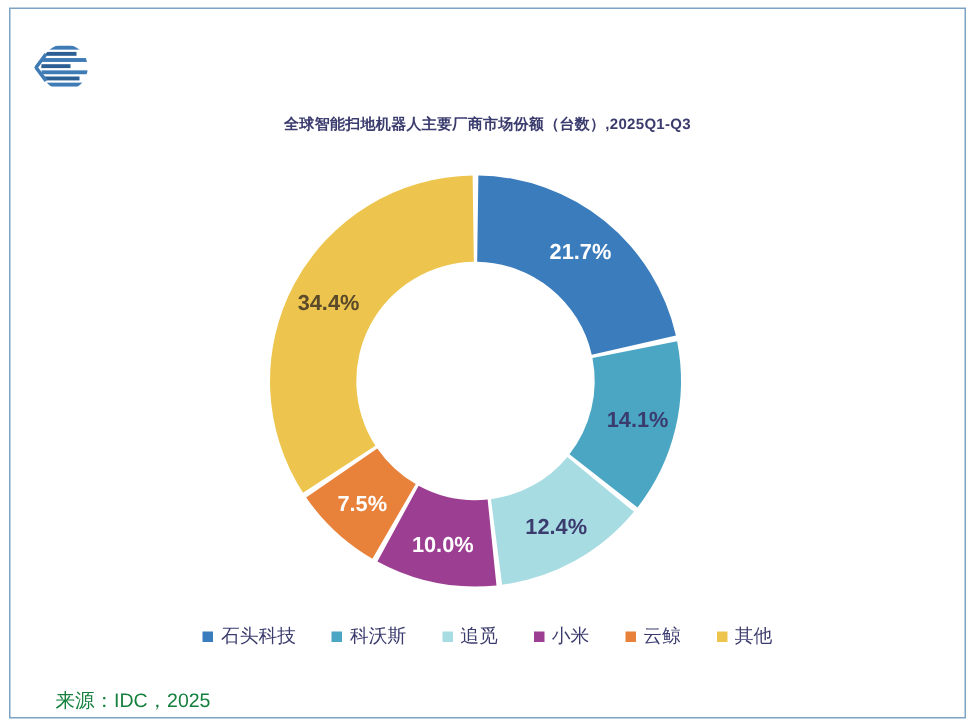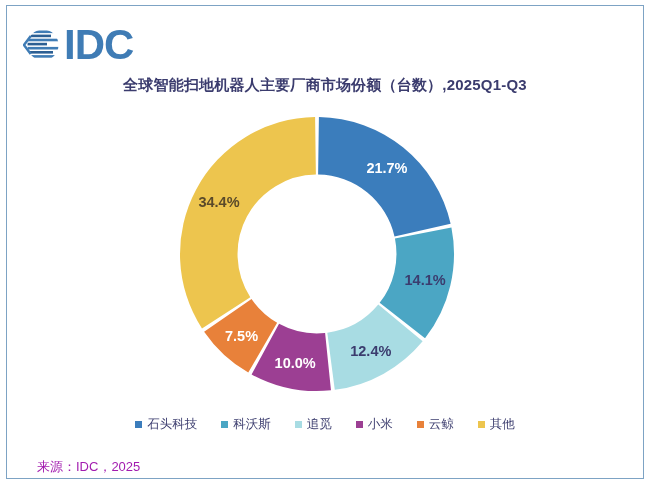--- a/index.html
+++ b/index.html
@@ -59,21 +59,21 @@
   }
 
   
   .chart-title {
     position: absolute;
     left: 0;
     right: 0;
     top: 70px;
     text-align: center;
     font-family: "Liberation Sans", "DejaVu Sans", sans-serif;
-    font-size: 15px;
+    font-size: 10px;
     font-weight: 700;
     color: #3b3c6e;
     letter-spacing: 0.2px;
   }
 
   
   .chart-area {
     position: absolute;
     left: 0;
     right: 16px;
@@ -119,21 +119,21 @@
     white-space: nowrap;
   }
 
   
   .source {
     position: absolute;
     left: 30px;
     top: 452px;
     font-family: "Liberation Sans", "DejaVu Sans", sans-serif;
     font-size: 13px;
-    color: #a21caf;
+    color: #15803d;
     white-space: nowrap;
   }
 </style>
 </head>
 <body>
 
 <div class="screenshot">
   <div class="card">
 
     <div class="logo">
@@ -148,21 +148,20 @@
           <rect x="2" y="5.5" width="36" height="2.6" fill="#3f7cb5"></rect>
           <rect x="2" y="9.6" width="26" height="2.6" fill="#2c5f93"></rect>
           <rect x="2" y="13.7" width="36" height="2.6" fill="#3f7cb5"></rect>
           <rect x="2" y="17.8" width="22" height="2.6" fill="#2c5f93"></rect>
           <rect x="2" y="21.9" width="36" height="2.6" fill="#3f7cb5"></rect>
           <rect x="2" y="26.0" width="28" height="2.6" fill="#2c5f93"></rect>
           <rect x="2" y="30.1" width="36" height="2.6" fill="#3f7cb5"></rect>
         </g>
         <path d="M7 12 L1 20 L7 28" fill="none" stroke="#3f7cb5" stroke-width="2.4" stroke-linecap="square"></path>
       </svg>
-      <span class="logo-text">IDC</span>
     </div>
 
     <div class="chart-title">全球智能扫地机器人主要厂商市场份额（台数）,2025Q1-Q3</div>
 
     <div class="chart-area">
       <svg class="donut-svg" id="donut" width="320" height="300" viewBox="0 0 320 300">
           <path d="M 161.9128187064629 13.01335421072531 A 137 137 0 0 1 293.6176527728013 119.74569671125926 L 237.49823860822474 132.45250409253038 A 79.46 79.46 0 0 0 161.10943484974848 70.54774544222069 Z" fill="#3b7dbc"></path>
           <text x="229.953511977066" y="68.67925156096894" text-anchor="middle" class="slice-label" fill="#ffffff">21.7%</text>
           <path d="M 294.4103069859035 123.4883162368895 A 137 137 0 0 1 268.02920129902856 234.25373384422772 L 222.65693675343658 198.86716562965208 A 79.46 79.46 0 0 0 237.95797805182403 134.6232234173959 Z" fill="#4ba6c4"></path>
           <text x="268.0837357492525" y="180.74240694818084" text-anchor="middle" class="slice-label" fill="#3b3c6e">14.1%</text>

